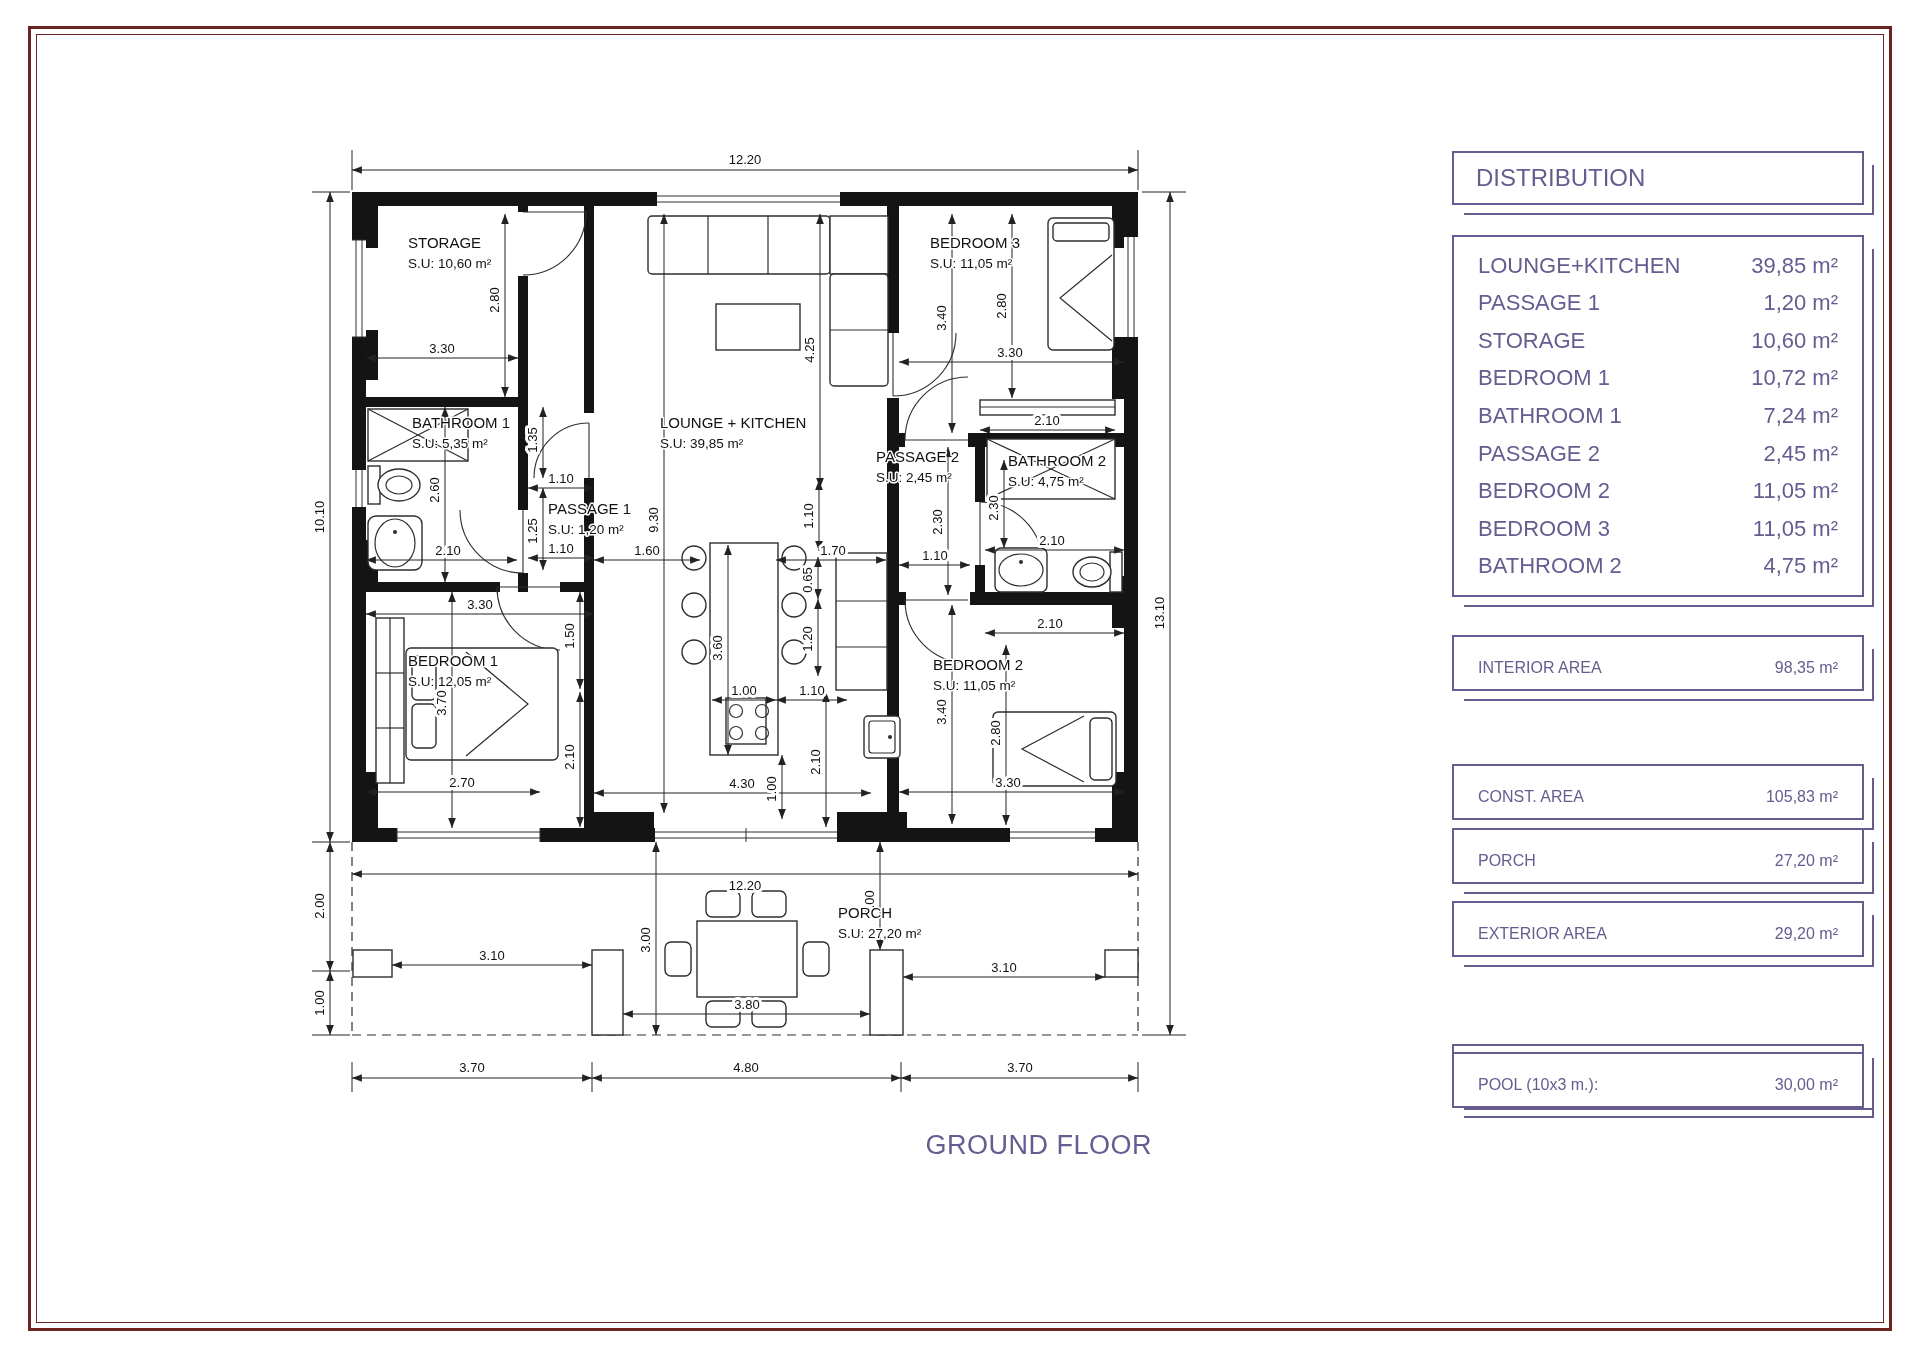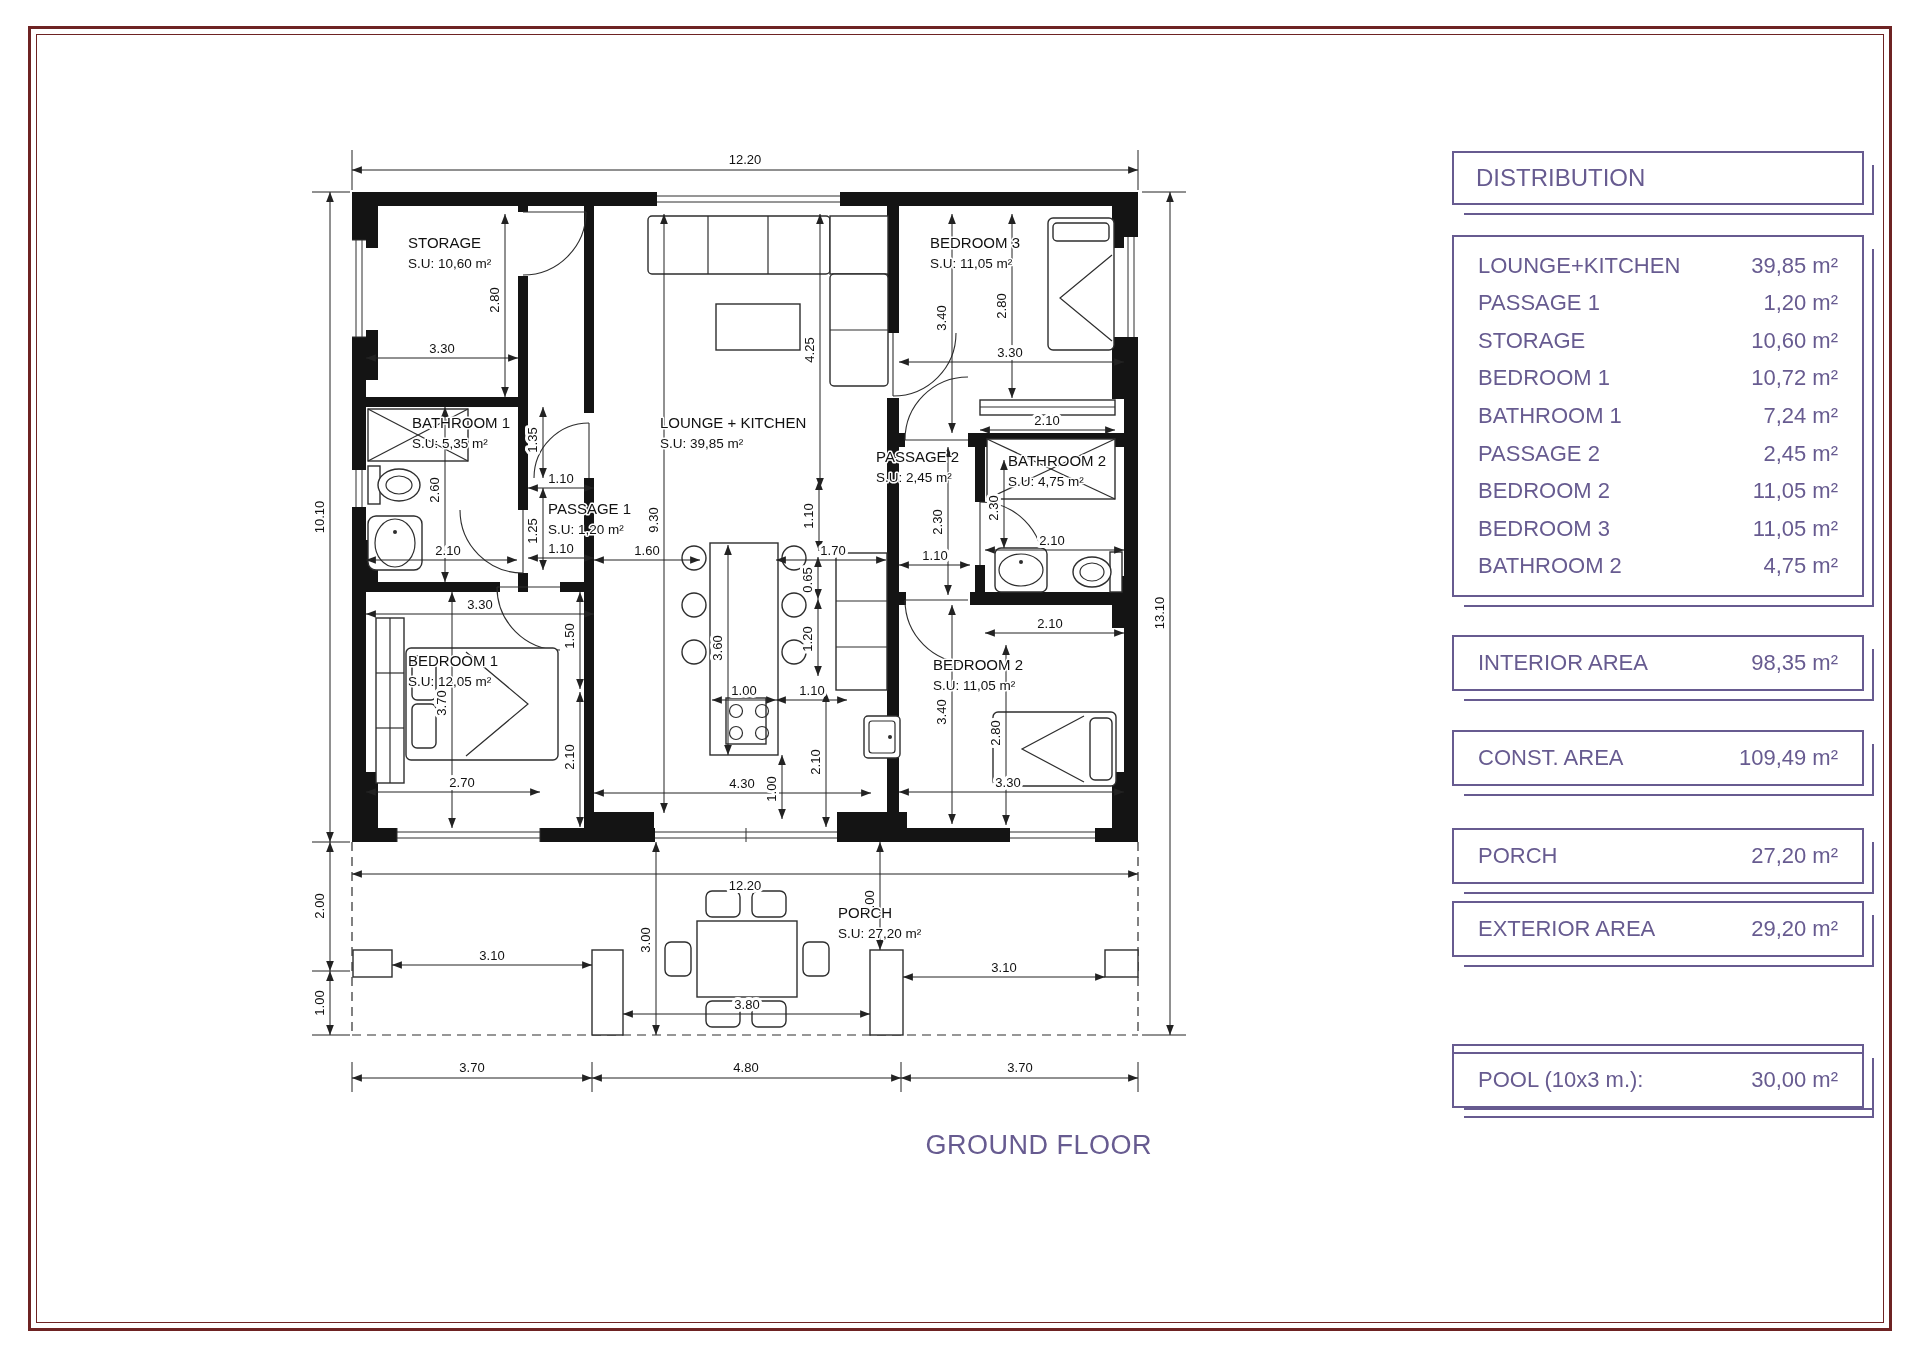--- a/index.html
+++ b/index.html
@@ -14,22 +14,22 @@
   .pbox{position:absolute;left:1452px;width:412px;background:#fff;
         border:2px solid #675b90;color:#675b90;box-sizing:border-box;}
   .pbox::after{content:"";position:absolute;left:10px;top:12px;right:-12px;bottom:-12px;
         border-right:2px solid #675b90;border-bottom:2px solid #675b90;pointer-events:none;}
   .ptitle{top:151px;height:54px;display:flex;align-items:center;
         padding:4px 22px;font-size:24px;}
   .ptable{top:235px;height:362px;display:flex;flex-direction:column;
         justify-content:space-evenly;padding:4px 0;}
   .prow{display:flex;justify-content:space-between;align-items:center;
         padding:0 24px;font-size:22px;}
-  .tbox{height:56px;display:flex;justify-content:space-between;align-items:center;
-        padding:12px 24px;font-size:22px;}
+  .tbox{height:56px;display:flex;justify-content:space-between;align-items:flex-end;
+        padding:12px 24px;font-size:16px;}
   .gf{position:absolute;left:872px;top:1130px;width:280px;text-align:right;
         font-size:27px;color:#675b90;letter-spacing:.5px;}
   
   .wall{fill:#141414;stroke:none;}
   .furn{fill:#fff;stroke:#2e2e2e;stroke-width:1.4;}
   .furn-l{fill:none;stroke:#2e2e2e;stroke-width:1.2;}
   .thin{stroke:#2e2e2e;stroke-width:1;fill:none;}
   .door{fill:none;stroke:#2e2e2e;stroke-width:1.1;}
   .dash{fill:none;stroke:#2e2e2e;stroke-width:1.2;stroke-dasharray:9 6;}
   .dim-line{stroke:#222;stroke-width:1;fill:none;}
@@ -420,23 +420,23 @@
   <div class="prow">
     <span>BATHROOM 2</span>
     <span>4,75 m²</span>
   </div>
 </div>
 
 <div class="pbox tbox" style="top:635px">
   <span>INTERIOR AREA</span>
   <span>98,35 m²</span>
 </div>
-<div class="pbox tbox" style="top:730px">
+<div class="pbox tbox" style="top:764px">
   <span>CONST. AREA</span>
-  <span>109,49 m²</span>
+  <span>105,83 m²</span>
 </div>
 <div class="pbox tbox" style="top:828px">
   <span>PORCH</span>
   <span>27,20 m²</span>
 </div>
 <div class="pbox tbox" style="top:901px">
   <span>EXTERIOR AREA</span>
   <span>29,20 m²</span>
 </div>
 <div class="pbox tbox" style="top:1044px">

